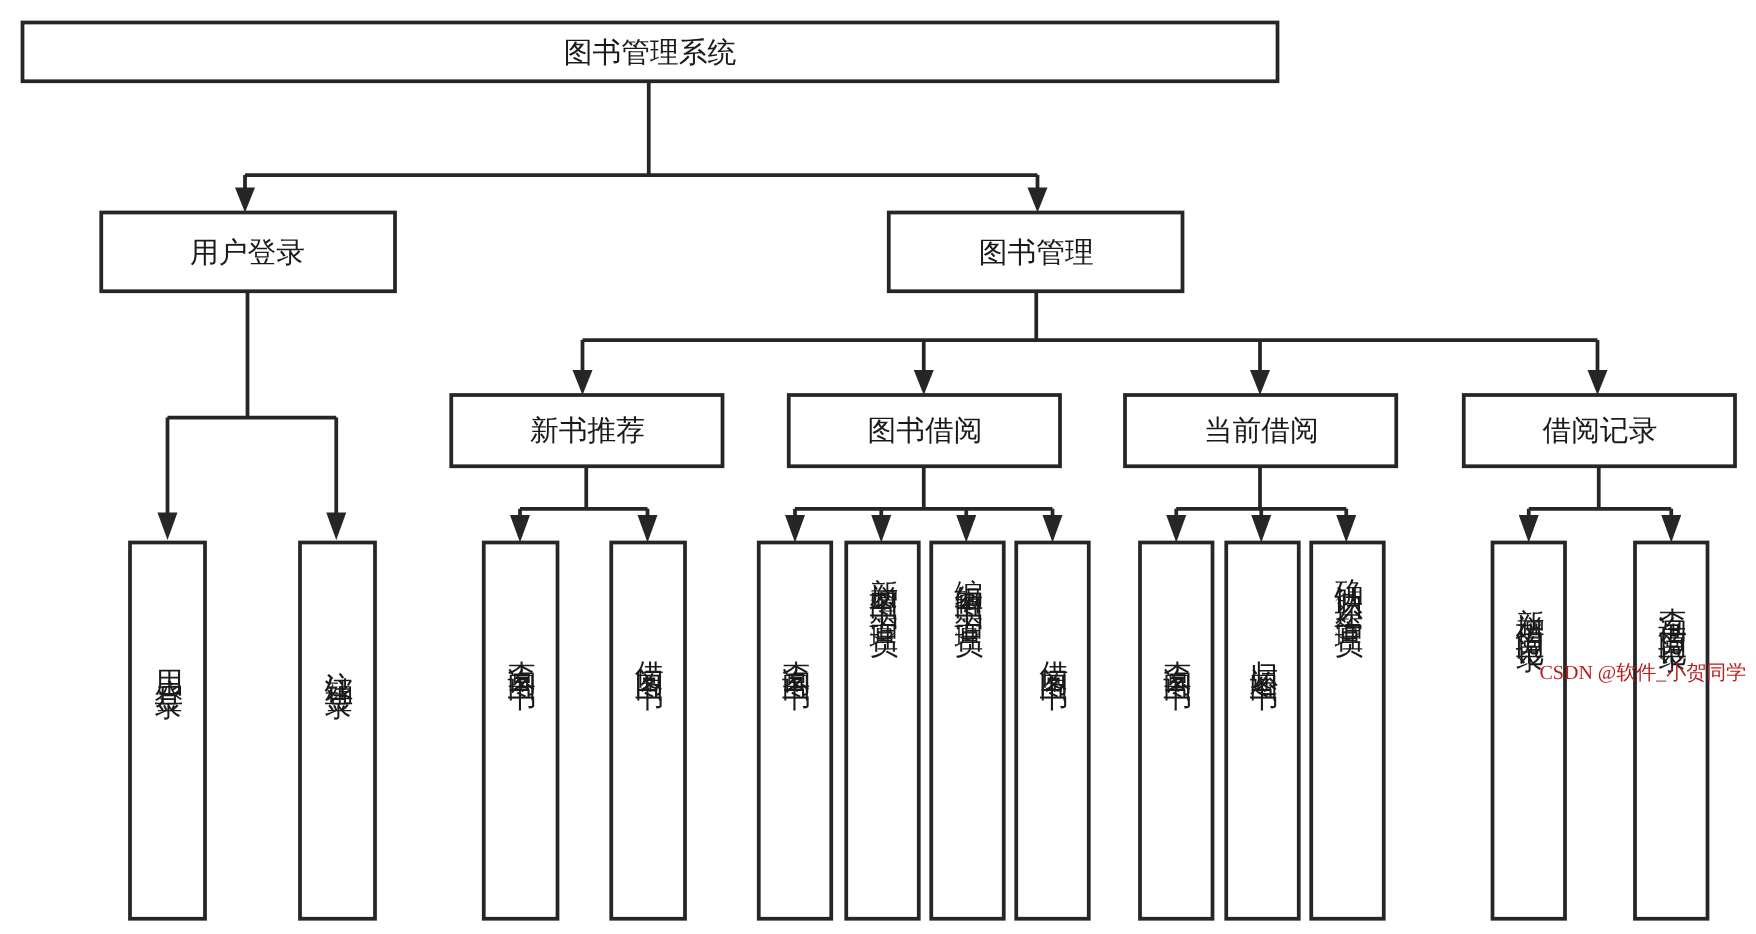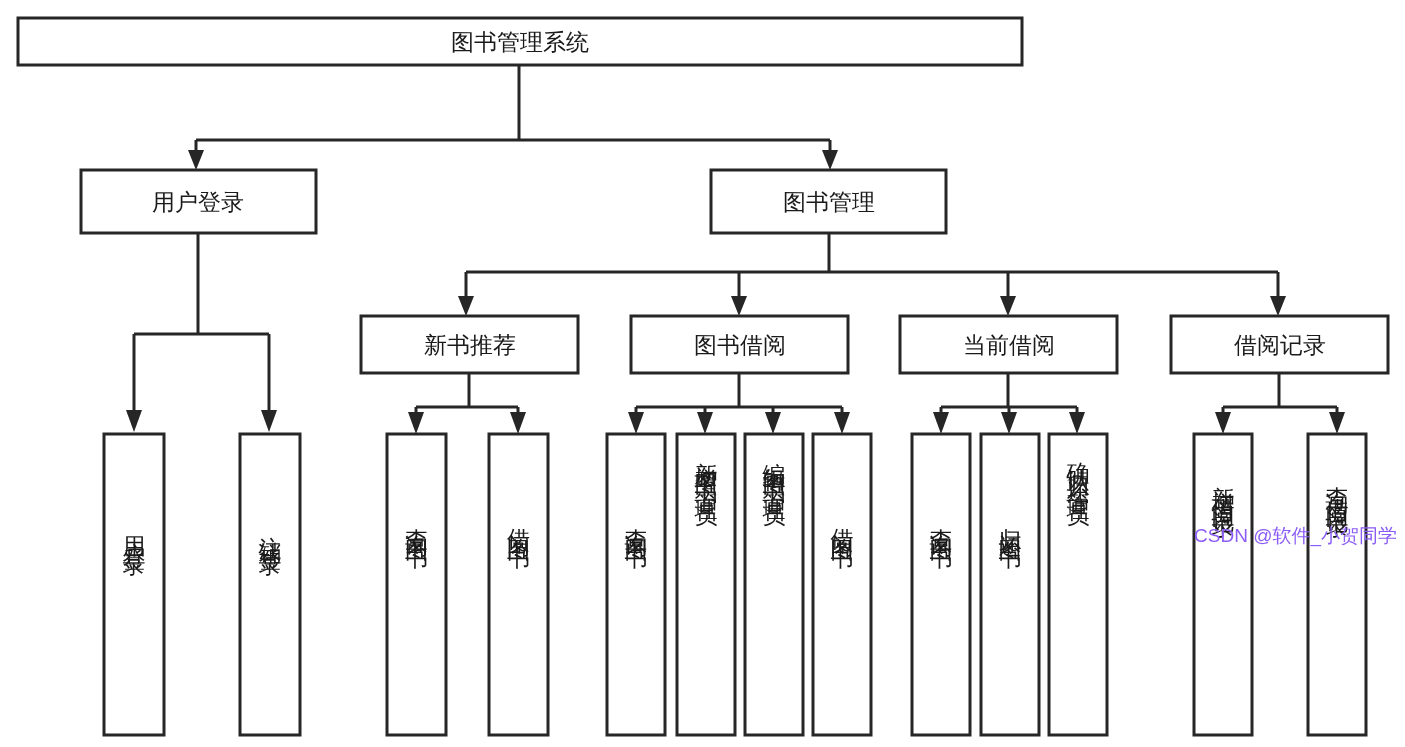--- a/index.html
+++ b/index.html
@@ -74,23 +74,23 @@
     font-size: 23px;
     line-height: 1;
     color: #1a1a1a;
     letter-spacing: 6px;
     white-space: nowrap;
   }
   .watermark {
     position: absolute;
     right: 8px;
     bottom: 4px;
-    font-family: Liberation Sans, sans-serif;
-    font-size: 19px;
-    color: #8b5cf6;
+    font-family: Liberation Serif, serif;
+    font-size: 16px;
+    color: #b91c1c;
     white-space: nowrap;
     pointer-events: none;
   }
 </style>
 </head>
 <body>
 
 <div id="diagram-root">
 
   <svg class="diagram-canvas" viewBox="0 0 1405 747">

